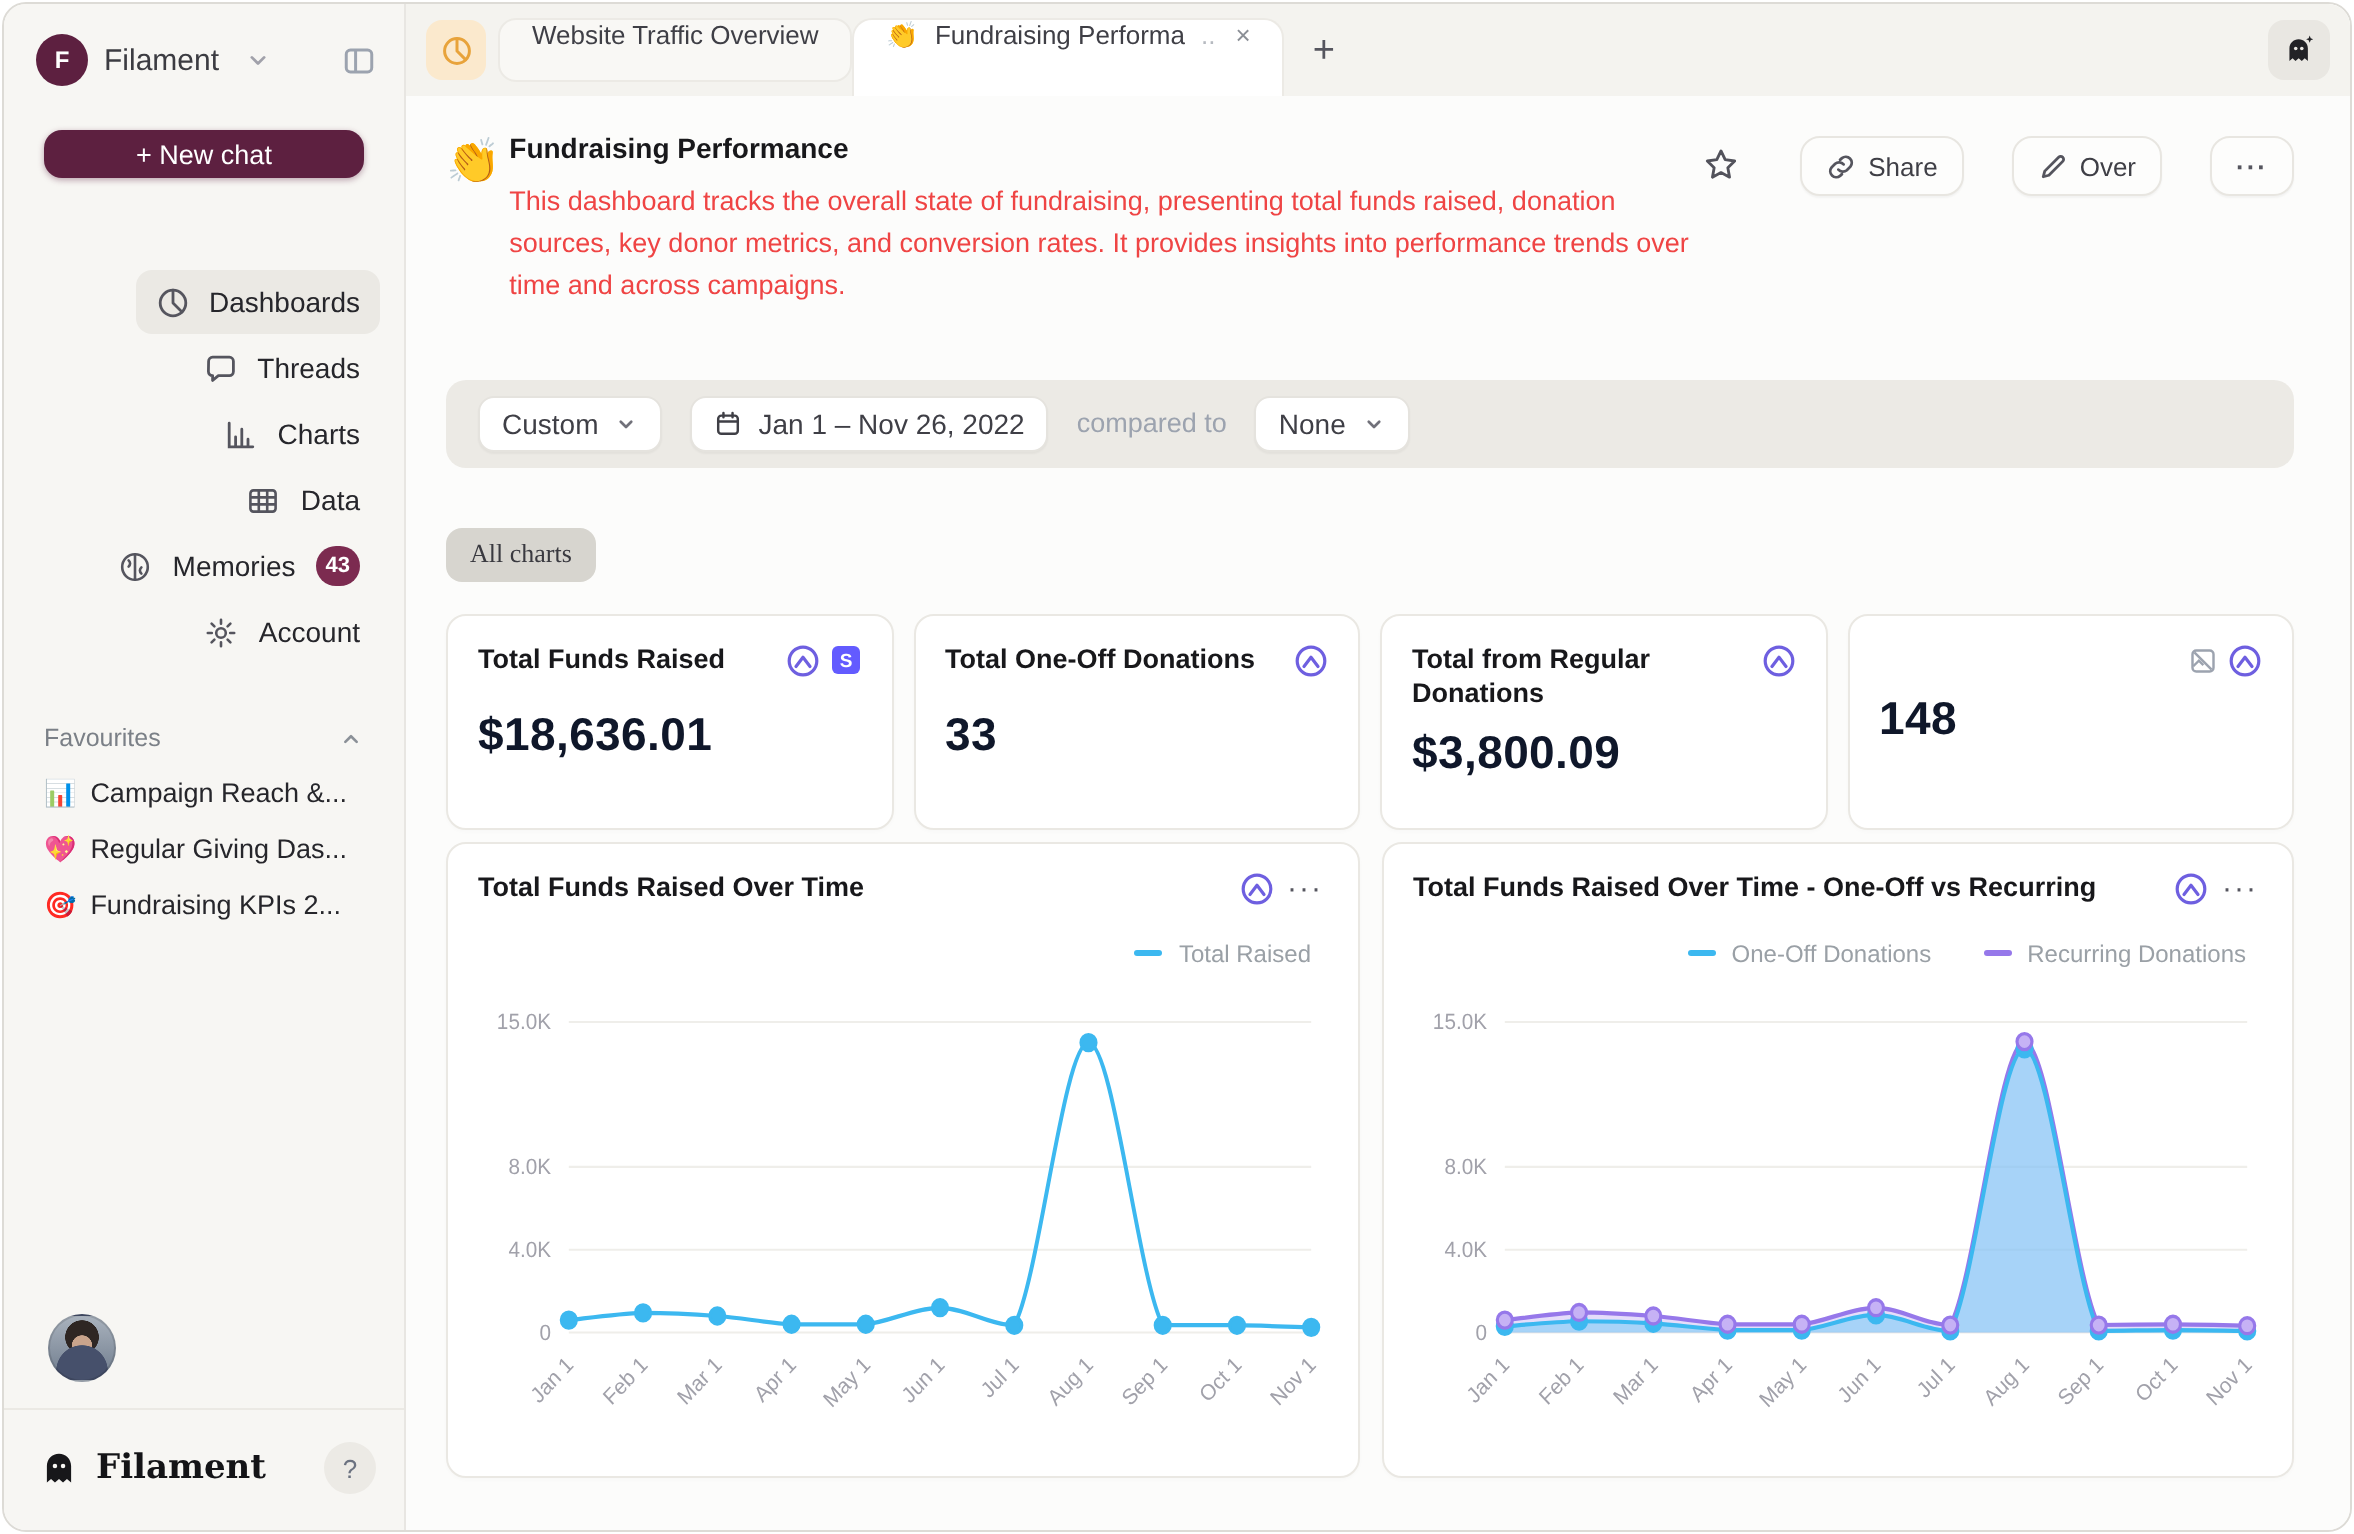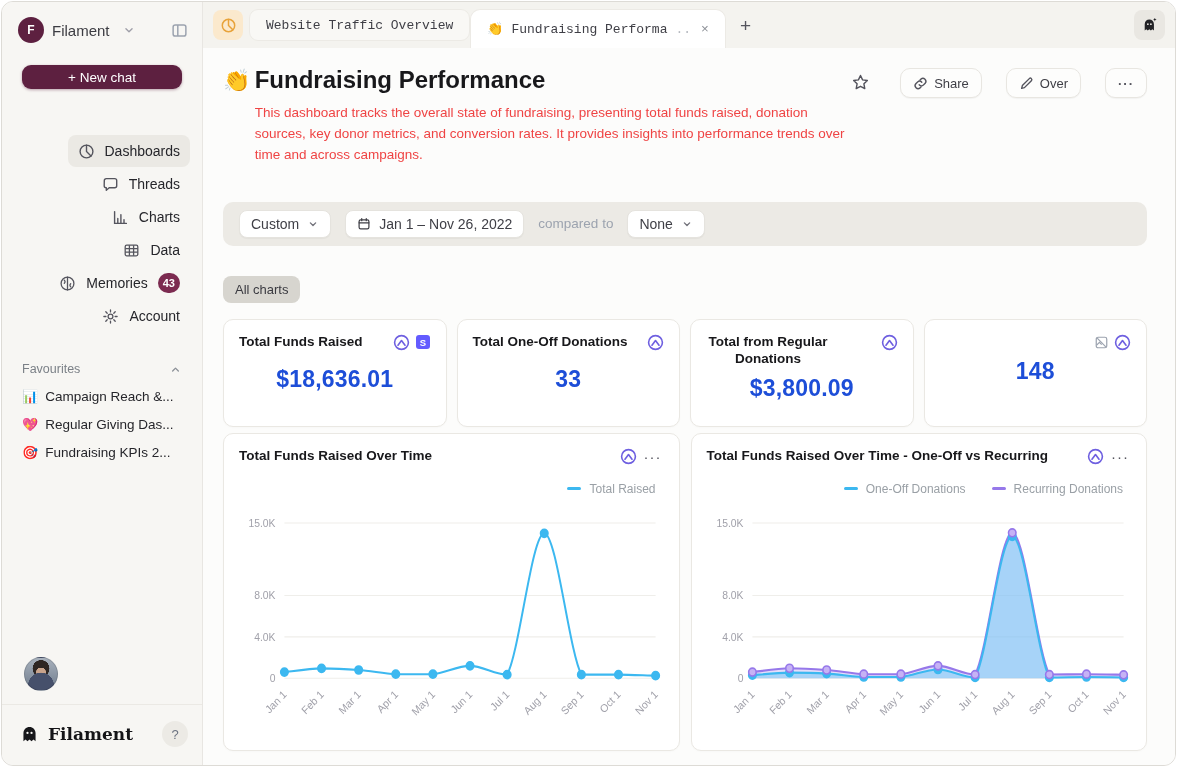--- a/index.html
+++ b/index.html
@@ -46,63 +46,63 @@
   .side-footer { display:flex; align-items:center; padding:16px 14px 18px 18px; gap:9px; }
   .brand { font-family:"DejaVu Serif", serif; font-weight:700; font-size:17px; color:#141417; }
   .help-btn { margin-left:auto; width:26px; height:26px; border-radius:50%; background:#eceae5;
               color:#6b7280; font-size:13px; display:flex; align-items:center; justify-content:center; cursor:pointer; }
 
   
   .main { flex:1; display:flex; flex-direction:column; background:#fcfcfb; min-width:0; }
   .tabbar { height:46px; background:#f4f3ef; display:flex; align-items:flex-end; padding:0 8px; position:relative; flex-shrink:0; }
   .home-btn { width:30px; height:30px; border-radius:8px; background:#fbe9cd; color:#e8a33b;
               display:flex; align-items:center; justify-content:center; margin:0 6px 8px 2px; cursor:pointer; }
-  .tab { display:flex; align-items:center; gap:8px; font-size:13px; color:#3f3f46; padding:0 16px;
-         cursor:pointer;font-family:Liberation Mono, monospace; }
+  .tab { display:flex; gap:8px; font-size:13px; color:#3f3f46; padding:0 16px;
+         cursor:pointer; }
   .tab.inactive { height:32px; margin-bottom:7px; background:#f9f8f5; border:1px solid #eceae5; border-radius:9px; }
   .tab.active { height:39px; background:#fff; border:1px solid #eceae5; border-bottom:none;
                 border-radius:10px 10px 0 0; font-weight:500; }
   .tab .tclose { color:#8b8f96; font-size:13px; margin-left:2px; }
   .tab .tellip { color:#b6bac0; }
   .newtab { font-size:19px; color:#55555e; margin:0 0 13px 14px; line-height:1; cursor:pointer; }
   .ghost-btn { position:absolute; right:10px; top:8px; width:31px; height:30px; border-radius:8px;
                background:#e9e7e2; display:flex; align-items:center; justify-content:center; cursor:pointer; }
 
   .content { flex:1; padding:18px 28px 0 20px; overflow:hidden; }
   .doc-head { display:flex; align-items:flex-start; }
   .doc-emoji { font-size:22px; width:37px; padding-top:2px; }
-  .doc-title { font-size:24px; font-weight:700; color:#18181b; }
+  .doc-title { font-size:14px; font-weight:700; color:#18181b; }
   .doc-desc { margin-top:9px; font-size:13.5px; color:#ef4444; line-height:1.55; max-width:690px; }
   .doc-actions { margin-left:auto; display:flex; align-items:flex-start; gap:24px; flex-shrink:0; padding-top:2px; }
   .star-btn { color:#52525b; padding:5px 6px; display:flex; cursor:pointer; }
   .pill-btn { display:flex; align-items:center; gap:6px; height:30px; padding:0 12px;
               border:1px solid #e8e6e1; border-radius:10px; background:#fdfdfc; font-size:13px;
               color:#3f3f46; box-shadow:0 1px 1px rgba(0,0,0,.04); cursor:pointer; }
   .pill-btn svg { color:#55555e; }
 
   .filterbar { margin-top:36px; height:44px; background:#eceae5; border-radius:10px;
                display:flex; align-items:center; gap:14px; padding:0 16px; }
   .fpill { height:28px; background:#fff; border:1px solid #e5e3de; border-radius:8px; display:flex;
            align-items:center; gap:8px; padding:0 11px; font-size:14px; color:#3f3f46;
            box-shadow:0 1px 1px rgba(0,0,0,.04); cursor:pointer; }
   .fpill .chev { color:#71717a; display:flex; }
   .ftext { font-size:13.5px; color:#9ca3af; }
 
   .allcharts { margin-top:30px; display:inline-flex; height:27px; align-items:center; padding:0 12px;
-               background:#d7d5cf; border-radius:8px; font-size:13px; color:#3a3a40; font-weight:500; cursor:pointer; }
+               background:#d7d5cf; border-radius:8px; font-size:13px; color:#3a3a40; font-weight:500; cursor:pointer;font-family:Liberation Serif, serif; }
 
   .kpi-row, .bottom-row { display:grid; grid-template-columns:repeat(4,1fr); gap:10px; margin-top:16px; }
   .card { background:#fff; border:1px solid #eae8e3; border-radius:10px; padding:13px 15px;
-          box-shadow:0 1px 2px rgba(0,0,0,.02);text-align:center; }
+          box-shadow:0 1px 2px rgba(0,0,0,.02); }
   .kpi-card { height:108px; }
   .card-top { display:flex; align-items:flex-start; }
   .card-title { font-size:13.5px; font-weight:700; color:#18181b; line-height:1.3; padding-right:6px; }
   .card-icons { margin-left:auto; display:flex; gap:5px; align-items:center; flex-shrink:0; padding-top:1px; }
   .card-icons span { display:flex; }
-  .kpi-value { font-size:23px; font-weight:600; color:#1d4ed8; margin-top:15px; letter-spacing:.2px; }
+  .kpi-value { font-size:23px; font-weight:600; color:#0f172a; margin-top:15px; letter-spacing:.2px; }
   .kpi-card.two-line .kpi-value { margin-top:7px; }
 
   .charts-row { display:grid; grid-template-columns:1fr 1fr; gap:11px; margin-top:6px; }
   .chart-card { height:318px; display:flex; flex-direction:column; }
   .more-btn { color:#55555e; font-size:15px; letter-spacing:1px; padding:0 2px; cursor:pointer; line-height:1; }
   .legend { display:flex; justify-content:flex-end; gap:26px; margin-top:17px; padding-right:8px; }
   .legend-item { display:flex; align-items:center; gap:8px; font-size:12px; color:#9aa0a6; cursor:pointer; }
   .legend-dash { width:14px; height:3px; border-radius:2px; }
   .chart-svg { margin-top:4px; flex:1; width:100%; }
 </style>

